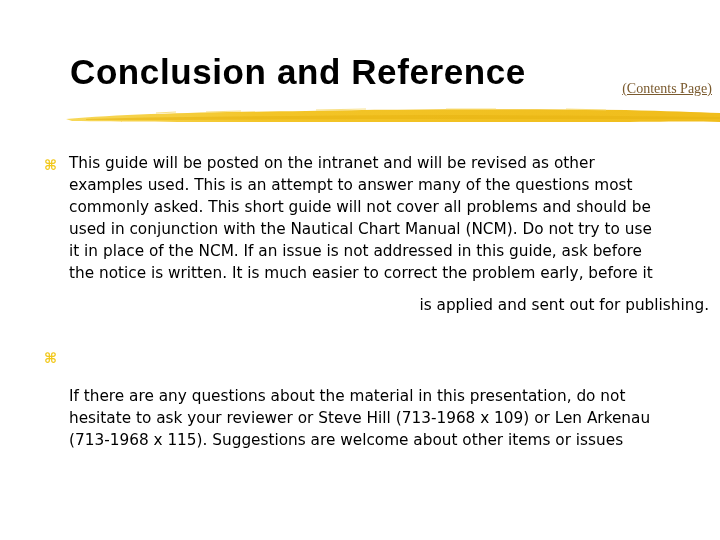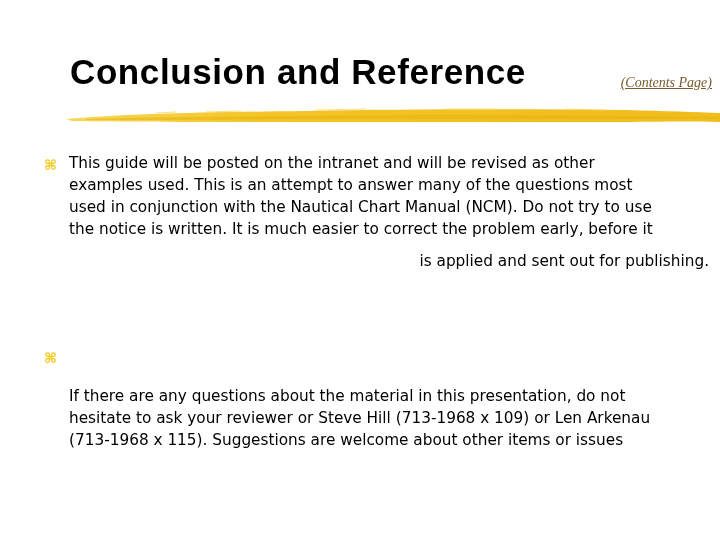--- a/index.html
+++ b/index.html
@@ -23,23 +23,22 @@
       font-family: "Liberation Sans", sans-serif;
       font-weight: bold;
       font-size: 35px;
       letter-spacing: 0.6px;
       line-height: 44px;
       white-space: nowrap;
     }
     .contents-link {
       position: absolute;
       right: 8px;
-      top: 75px;
+      top: 81px;
       font-family: "Liberation Serif", serif;
-      font-style: italic;
       font-size: 14px;
       color: #7a5a2e;
       text-decoration: underline;
       cursor: pointer;
       white-space: nowrap;
     }
     .brush {
       position: absolute;
       left: 66px;
       top: 100px;
@@ -98,21 +97,23 @@
   <path d="M20,19 C120,16 240,16 360,15 C460,15 560,16 654,17 L654,19 C560,19 440,19 330,19 C220,19 120,20 20,20 Z" fill="#e8b412" opacity="0.6"></path>
   <path d="M90,13 L110,12 M140,12 L175,11 M250,10 L300,9 M380,9 L430,9 M500,9 L540,10" stroke="#f6d86a" stroke-width="1.2" fill="none" opacity="0.8"></path>
 </svg>
 
 <div class="bullet-list">
 
   <span class="bullet" style="top:158px;">⌘</span>
   <div class="para" style="top:152px;">
     <p>This guide will be posted on the intranet and will be revised as other</p>
     <p>examples used. This is an attempt to answer many of the questions most</p>
+    <p>commonly asked. This short guide will not cover all problems and should be</p>
     <p>used in conjunction with the Nautical Chart Manual (NCM). Do not try to use</p>
+    <p>it in place of the NCM. If an issue is not addressed in this guide, ask before</p>
     <p>the notice is written. It is much easier to correct the problem early, before it</p>
     <p class="tail">is applied and sent out for publishing.</p>
   </div>
 
   <span class="bullet" style="top:351px;">⌘</span>
   <div class="para" style="top:345px;margin-top:40px;">
     <p>If there are any questions about the material in this presentation, do not</p>
     <p>hesitate to ask your reviewer or Steve Hill (713-1968 x 109) or Len Arkenau</p>
     <p>(713-1968 x 115).  Suggestions are welcome about other items or issues</p>
   </div>

